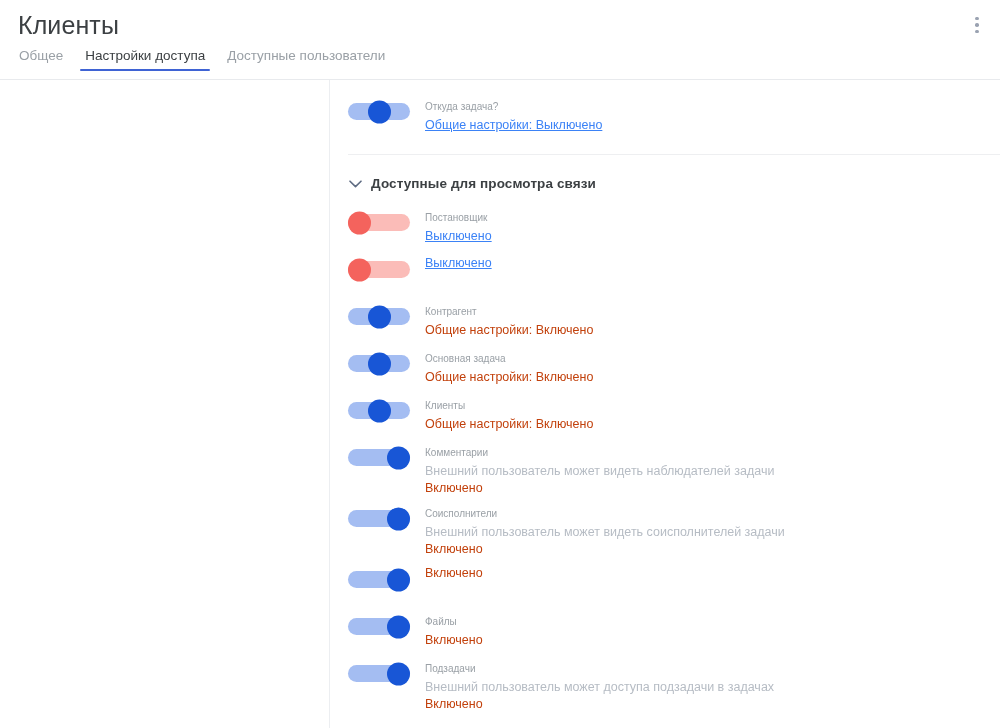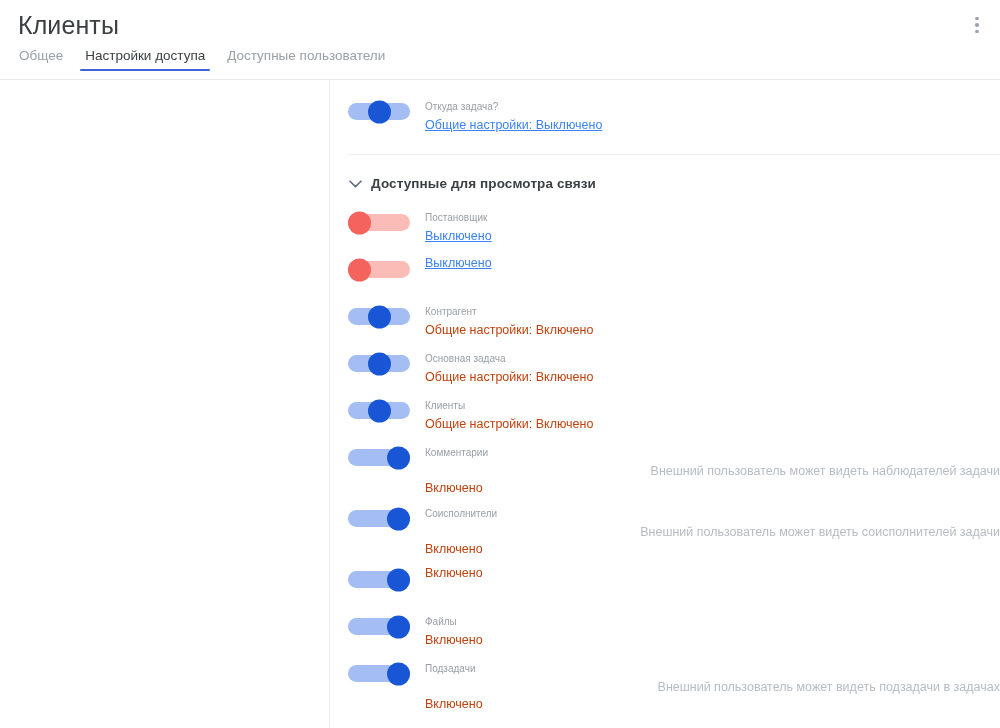--- a/index.html
+++ b/index.html
@@ -164,21 +164,20 @@
     font-size: 10px;
     color: #9aa0a6;
     line-height: 19px;
     margin-bottom: 1px;
   }
 
   .setting-desc {
     font-size: 12.5px;
     color: #b6bcc4;
     line-height: 17px;
-    text-align: right;
   }
 
   .setting-status {
     font-size: 12.5px;
     line-height: 17px;
   }
 
   .setting-status.muted { color: #3b82f6; text-decoration: underline; }
   .setting-status.link  { color: #c2410c; cursor: pointer; }
 
@@ -357,20 +356,20 @@
           <div class="setting-status link">Включено</div>
         </div>
       </div>
 
       <div class="setting-row">
         <div class="toggle blue pos-right">
           <div class="knob"></div>
         </div>
         <div class="setting-text">
           <div class="setting-label">Подзадачи</div>
-          <div class="setting-desc">Внешний пользователь может видеть подзадачи в задачах</div>
+          <div class="setting-desc">Внешний пользователь может доступа подзадачи в задачах</div>
           <div class="setting-status link">Включено</div>
         </div>
       </div>
 
     </div>
   </div>
 </div>
 
 </body></html>

